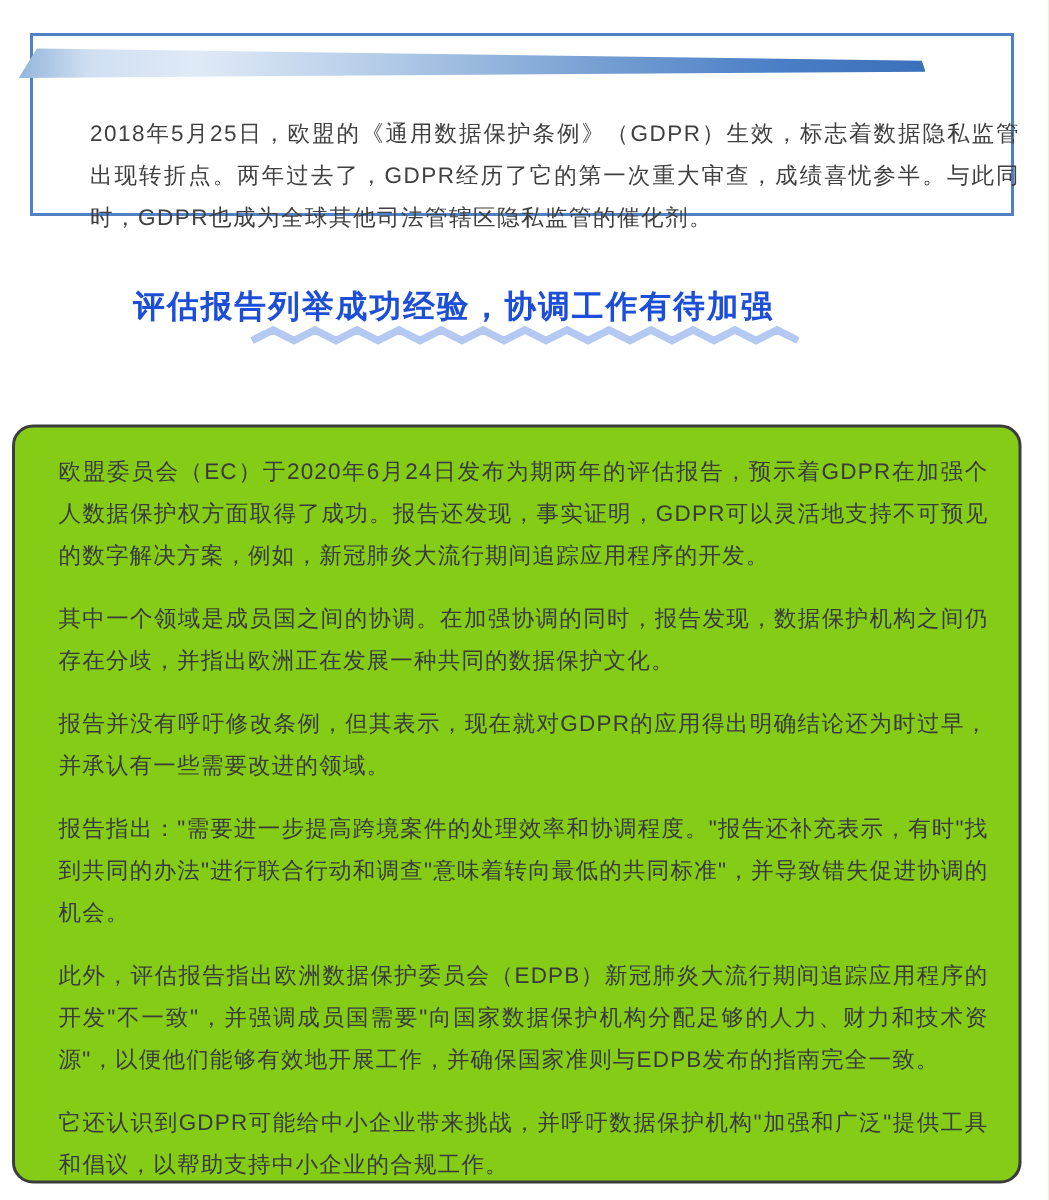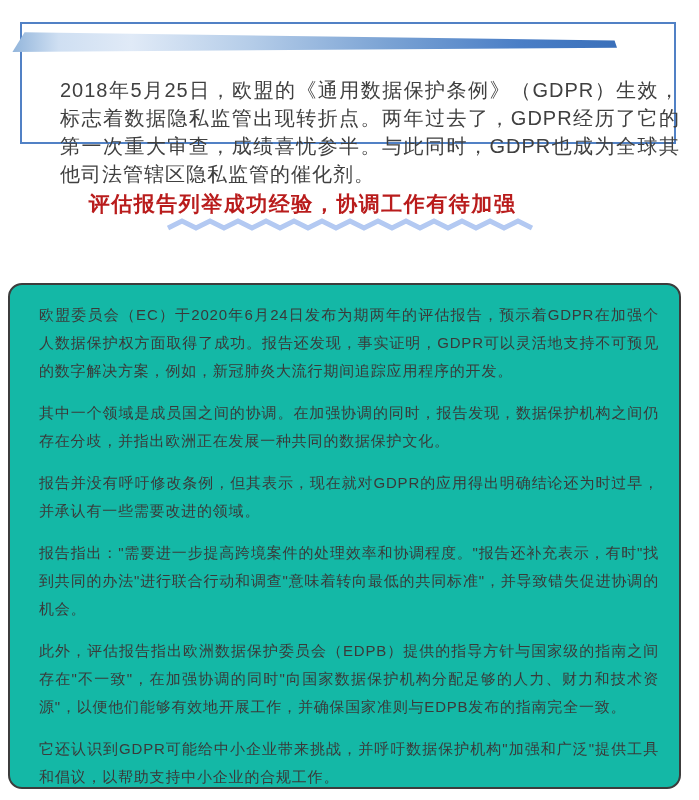--- a/index.html
+++ b/index.html
@@ -25,21 +25,21 @@
     height: 118px;
     border: 2px solid #5181c5;
     background: #ffffff;
   }
   .intro-text {
     position: absolute;
     left: 38px;
     top: 52px;
     width: 620px;
     margin: 0;
-    font-size: 20px;
+    font-size: 15px;
     line-height: 28px;
     letter-spacing: 1px;
     color: #404040;
     text-align: justify;
   }
 
   
   .ribbon {
     position: absolute;
     left: 10px;
@@ -56,40 +56,40 @@
   .heading {
     position: absolute;
     left: 0;
     top: 190px;
     width: 605px;
     margin: 0;
     text-align: center;
     font-size: 21px;
     font-weight: bold;
     letter-spacing: 1.5px;
-    color: #b91c1c;
+    color: #1d4ed8;
   }
   .zigzag {
     position: absolute;
     left: 167px;
     top: 217px;
     width: 366px;
     height: 13px;
   }
 
   
   .main-box {
     position: absolute;
     left: 8px;
     top: 283px;
     width: 669px;
     height: 502px;
     border: 2px solid #3c3c3c;
     border-radius: 14px;
-    background: #14b8a6;
+    background: #84cc16;
     padding: 0;
     box-sizing: content-box;
   }
   .main-box .inner {
     padding: 16px 20px 0 29px;
   }
   .main-box p {
     margin: 0 0 14px 0;
     font-size: 15px;
     line-height: 28px;
@@ -116,18 +116,18 @@
       <polyline fill="none" stroke-width="5" points="1,10 15,3 29,10 43,3 57,10 71,3 85,10 99,3 113,10 127,3 141,10 155,3 169,10 183,3 197,10 211,3 225,10 239,3 253,10 267,3 281,10 295,3 309,10 323,3 337,10 351,3 365,10" stroke="#b3c9f2"></polyline>
     </svg>
   </div>
 
   <div class="main-box">
     <div class="inner">
       <p>欧盟委员会（EC）于2020年6月24日发布为期两年的评估报告，预示着GDPR在加强个人数据保护权方面取得了成功。报告还发现，事实证明，GDPR可以灵活地支持不可预见的数字解决方案，例如，新冠肺炎大流行期间追踪应用程序的开发。</p>
       <p>其中一个领域是成员国之间的协调。在加强协调的同时，报告发现，数据保护机构之间仍存在分歧，并指出欧洲正在发展一种共同的数据保护文化。</p>
       <p>报告并没有呼吁修改条例，但其表示，现在就对GDPR的应用得出明确结论还为时过早，并承认有一些需要改进的领域。</p>
       <p>报告指出："需要进一步提高跨境案件的处理效率和协调程度。"报告还补充表示，有时"找到共同的办法"进行联合行动和调查"意味着转向最低的共同标准"，并导致错失促进协调的机会。</p>
-      <p>此外，评估报告指出欧洲数据保护委员会（EDPB）提供的指导方针与国家级的指南之间存在"不一致"，在加强协调的同时"向国家数据保护机构分配足够的人力、财力和技术资源"，以便他们能够有效地开展工作，并确保国家准则与EDPB发布的指南完全一致。</p>
+      <p>此外，评估报告指出欧洲数据保护委员会（EDPB）新冠肺炎大流行期间追踪应用程序的开发"不一致"，并强调成员国需要"向国家数据保护机构分配足够的人力、财力和技术资源"，以便他们能够有效地开展工作，并确保国家准则与EDPB发布的指南完全一致。</p>
       <p>它还认识到GDPR可能给中小企业带来挑战，并呼吁数据保护机构"加强和广泛"提供工具和倡议，以帮助支持中小企业的合规工作。</p>
     </div>
   </div>
 
 </div>
 
 </body></html>

